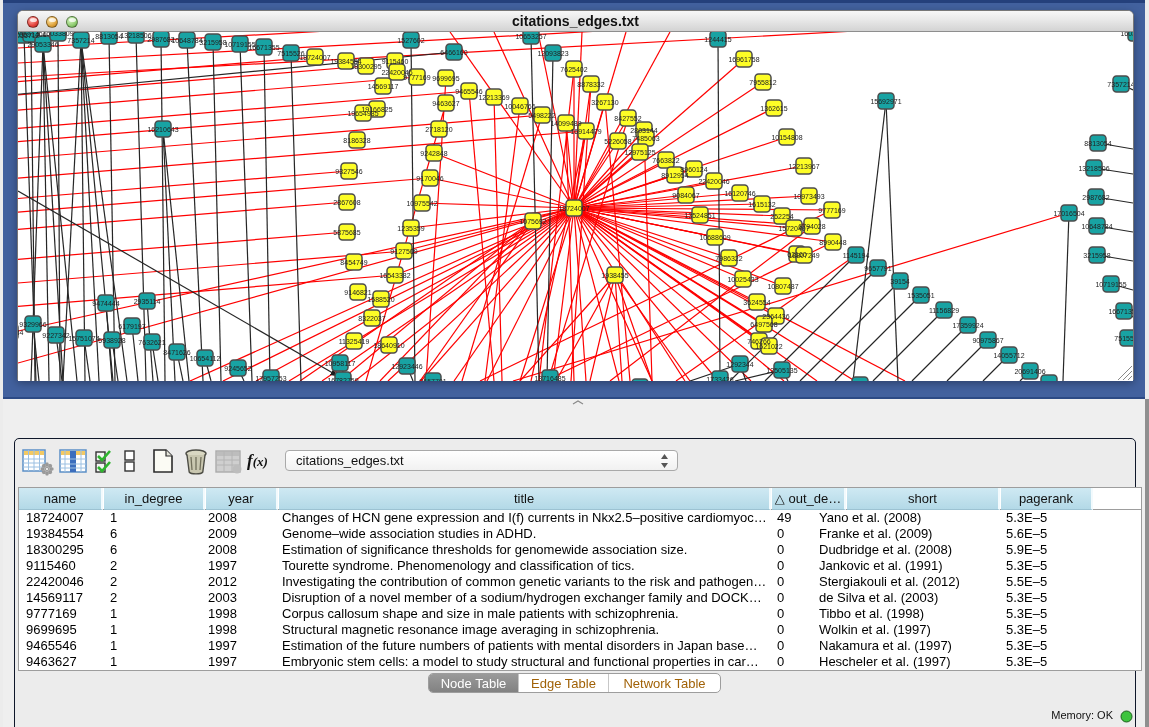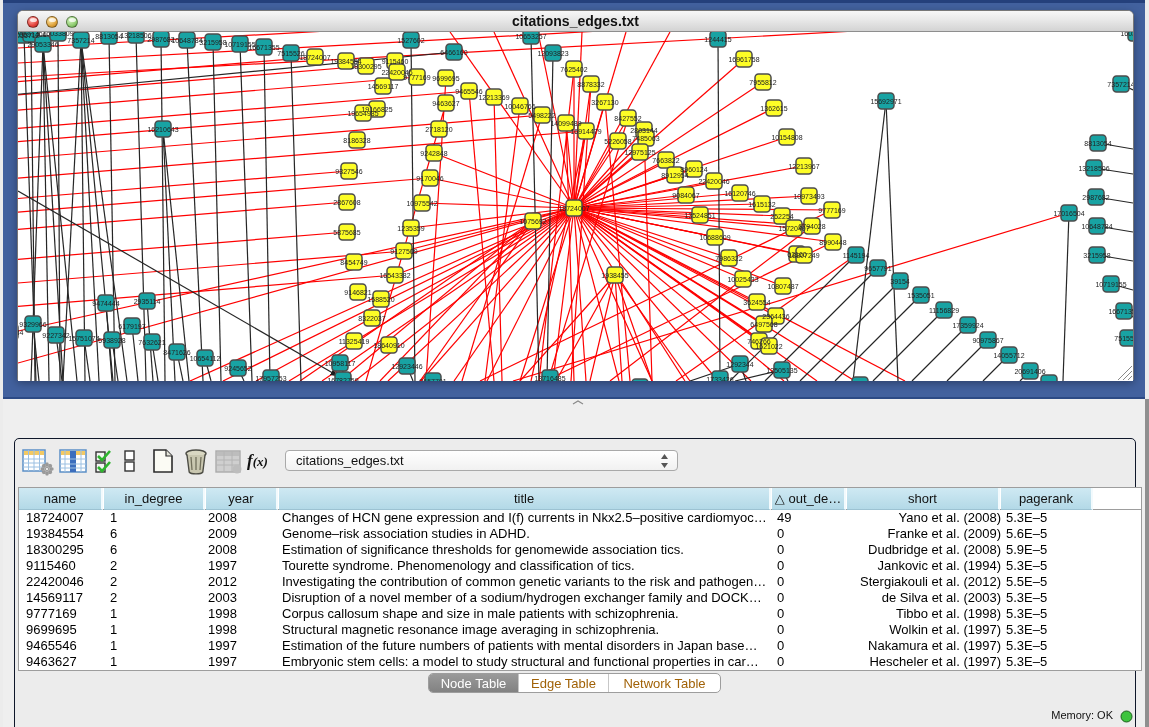--- a/index.html
+++ b/index.html
@@ -18,21 +18,21 @@
 .icon{position:absolute;top:10px}
 #combo{position:absolute;left:270px;top:11px;width:393px;height:21px;background:linear-gradient(#fff,#f1f1f1);border:1px solid #a9a9a9;border-radius:4px;font-size:13px;color:#111;line-height:19px;padding-left:10px}
 #tbl{position:absolute;left:3px;top:48px;width:1124px;height:184px;background:#fff;border:1px solid #9d9d9d;font-size:13px}
 #thead{position:absolute;left:0;top:0;width:100%;height:22px;background:#fff;border-bottom:1px solid #9d9d9d}
 #thead div{position:absolute;top:0;height:22px;line-height:22px;text-align:center;color:#111;background:linear-gradient(#cfe9f3,#b3d9e7);border-right:2px solid #f2fafd;border-bottom:1px solid #9cc2d2;box-sizing:border-box}
 #tbody{position:absolute;left:0;top:22px;width:100%}
 .tr{position:relative;height:16px;line-height:16px;white-space:nowrap;color:#000}
 .tr div{position:absolute;top:0;overflow:hidden}
 .c0{left:7px;width:80px}.c1{left:91px;width:95px}.c2{left:189px;width:70px}
 .c3{left:263px;width:487px}.c4{left:758px;width:70px}
-.c5{left:828px;width:154px;text-align:right}.c6{left:987px;width:95px}
+.c5{left:800px;width:154px;text-align:left}.c6{left:987px;width:95px}
 #tabs{position:absolute;left:425px;top:274px;height:20px;border:1px solid #9d9d9d;border-radius:5px;overflow:hidden;background:#fff}
 #tabs div{float:left;height:20px;line-height:19px;font-size:13px;text-align:center;color:#a16207}
 #tabs .sel{background:linear-gradient(#9a9a9a,#7f7f7f);color:#fff}
 #tabs .mid{border-left:1px solid #c7c7c7;border-right:1px solid #c7c7c7}
 #status{position:absolute;left:0;top:310px;width:1138px;height:15px;font-size:11px;color:#111}
 svg text.nl{font:7px "Liberation Sans",sans-serif;fill:#222;text-anchor:middle}
 svg line.er{stroke:#fe0000;stroke-width:1.2}
 svg line.eb{stroke:#262626;stroke-width:1.2}
 #rframe{left:1145px;top:399px;width:4px;height:328px;background:#8f8f8f}
 </style></head><body>
@@ -604,41 +604,41 @@
             <div class="c2">2008</div>
             <div class="c3">Changes of HCN gene expression and I(f) currents in Nkx2.5–positive cardiomyoc…</div>
             <div class="c4">49</div>
             <div class="c5">Yano et al. (2008)</div>
             <div class="c6">5.3E–5</div>
           </div>
 <div class="tr">
             <div class="c0">19384554</div>
             <div class="c1">6</div>
             <div class="c2">2009</div>
-            <div class="c3">Genome–risk association studies in ADHD.</div>
+            <div class="c3">Genome–wide association studies in ADHD.</div>
             <div class="c4">0</div>
             <div class="c5">Franke et al. (2009)</div>
             <div class="c6">5.6E–5</div>
           </div>
 <div class="tr">
             <div class="c0">18300295</div>
             <div class="c1">6</div>
             <div class="c2">2008</div>
-            <div class="c3">Estimation of significance thresholds for genomewide association tics.</div>
+            <div class="c3">Estimation of significance thresholds for genomewide association size.</div>
             <div class="c4">0</div>
             <div class="c5">Dudbridge et al. (2008)</div>
             <div class="c6">5.9E–5</div>
           </div>
 <div class="tr">
             <div class="c0">9115460</div>
             <div class="c1">2</div>
             <div class="c2">1997</div>
             <div class="c3">Tourette syndrome. Phenomenology and classification of tics.</div>
             <div class="c4">0</div>
-            <div class="c5">Jankovic et al. (1994)</div>
+            <div class="c5">Jankovic et al. (1991)</div>
             <div class="c6">5.3E–5</div>
           </div>
 <div class="tr">
             <div class="c0">22420046</div>
             <div class="c1">2</div>
             <div class="c2">2012</div>
             <div class="c3">Investigating the contribution of common genetic variants to the risk and pathogen…</div>
             <div class="c4">0</div>
             <div class="c5">Stergiakouli et al. (2012)</div>
             <div class="c6">5.5E–5</div>

